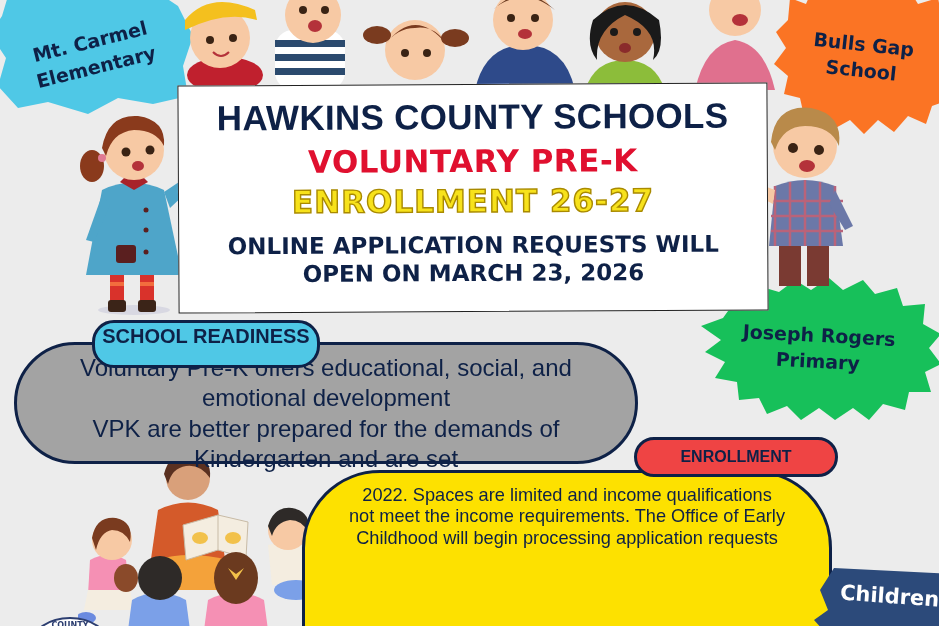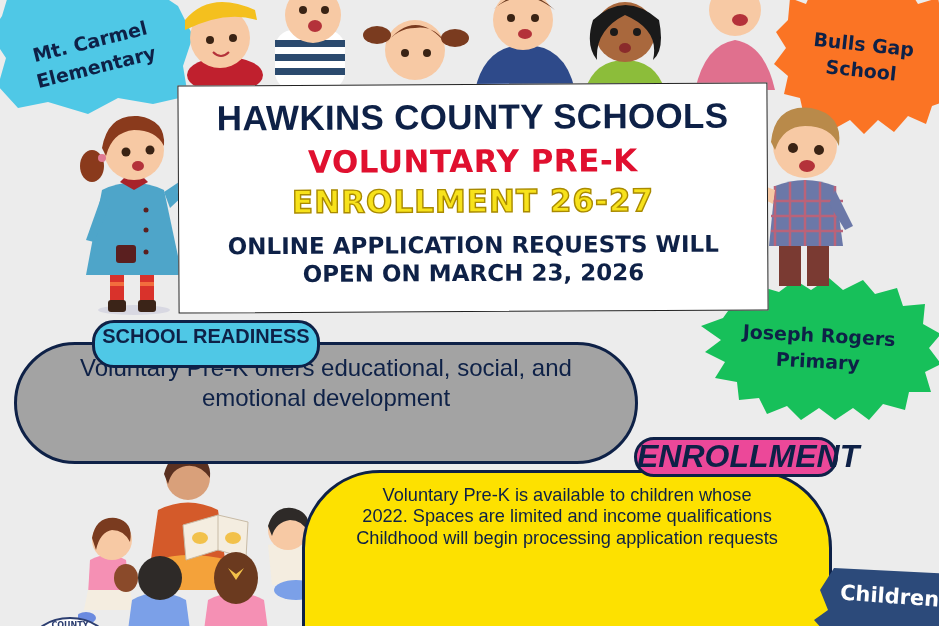--- a/index.html
+++ b/index.html
@@ -90,21 +90,21 @@
     background: #fde100;
     border: 3.5px solid #0e2147;
     border-radius: 78px 78px 0 0;
     text-align: center;
     font-size: 18.2px; line-height: 1.18;
     padding: 12px 8px 0 8px;
     z-index: 2;
   }
   .tag-yellow {
     left: 634px; top: 437px; width: 204px; height: 40px;
-    background: #ec4899; font-size: 32px; line-height: 33px; font-style: italic;
+    background: #ef4444; font-size: 16px; line-height: 33px;
   }
 
   
   .ribbon {
     position: absolute; left: 812px; top: 560px; width: 140px; height: 80px;
     z-index: 3;
   }
   .ribbon svg { position: absolute; left: 0; top: 0; }
   .ribbon .txt {
     position: absolute; left: 28px; top: 24px;
@@ -247,20 +247,21 @@
   <div class="t4">
     <div>ONLINE APPLICATION REQUESTS WILL</div>
     <div>OPEN ON MARCH 23, 2026</div>
   </div>
 </div>
 
 <div class="tag tag-blue">SCHOOL READINESS</div>
 <div class="pill-blue">
   <div>
     <div>Voluntary Pre-K offers educational, social, and emotional development</div>
+    <div>VPK are better prepared for the demands of Kindergarten and are set</div>
   </div>
 </div>
 
 <div class="kid" style="left:78px; top:450px; width:240px; height:176px; z-index:1;">
   <svg width="240" height="176" viewBox="0 0 240 176">
 
     <path d="M80,60 Q110,45 140,60 L150,130 L70,130Z" fill="#d45a2a"></path>
     <circle cx="110" cy="28" r="22" fill="#d9a07a"></circle>
     <path d="M86,24 Q92,0 114,4 Q134,8 132,28 Q122,14 108,16 Q94,18 90,34Z" fill="#5a3020"></path>
     <path d="M78,110 Q110,100 150,110 L150,140 L78,140Z" fill="#f4a23a"></path>
@@ -286,22 +287,22 @@
 
     <path d="M190,95 Q212,88 232,100 L236,135 L194,135Z" fill="#f4ede0"></path>
     <ellipse cx="218" cy="140" rx="22" ry="10" fill="#7ba0e8"></ellipse>
     <circle cx="210" cy="80" r="20" fill="#f7c9a4"></circle>
     <path d="M190,76 Q196,56 214,58 Q234,62 230,82 Q224,70 212,70 Q198,72 194,86Z" fill="#2e2a28"></path>
   </svg>
 </div>
 
 <div class="tag tag-yellow">ENROLLMENT</div>
 <div class="pill-yellow">
-  <div>Voluntary Pre-K is available to children whose</div>
   <div>2022. Spaces are limited and income qualifications</div>
+  <div>not meet the income requirements. The Office of Early</div>
   <div>Childhood will begin processing application requests</div>
 </div>
 
 <div class="ribbon">
   <svg width="140" height="80" viewBox="0 0 140 80">
     <polygon points="8,30 22,8 140,14 140,80 20,80 2,60 16,50" fill="#2c4a7a"></polygon>
   </svg>
   <div class="txt">Children</div>
 </div>
 

